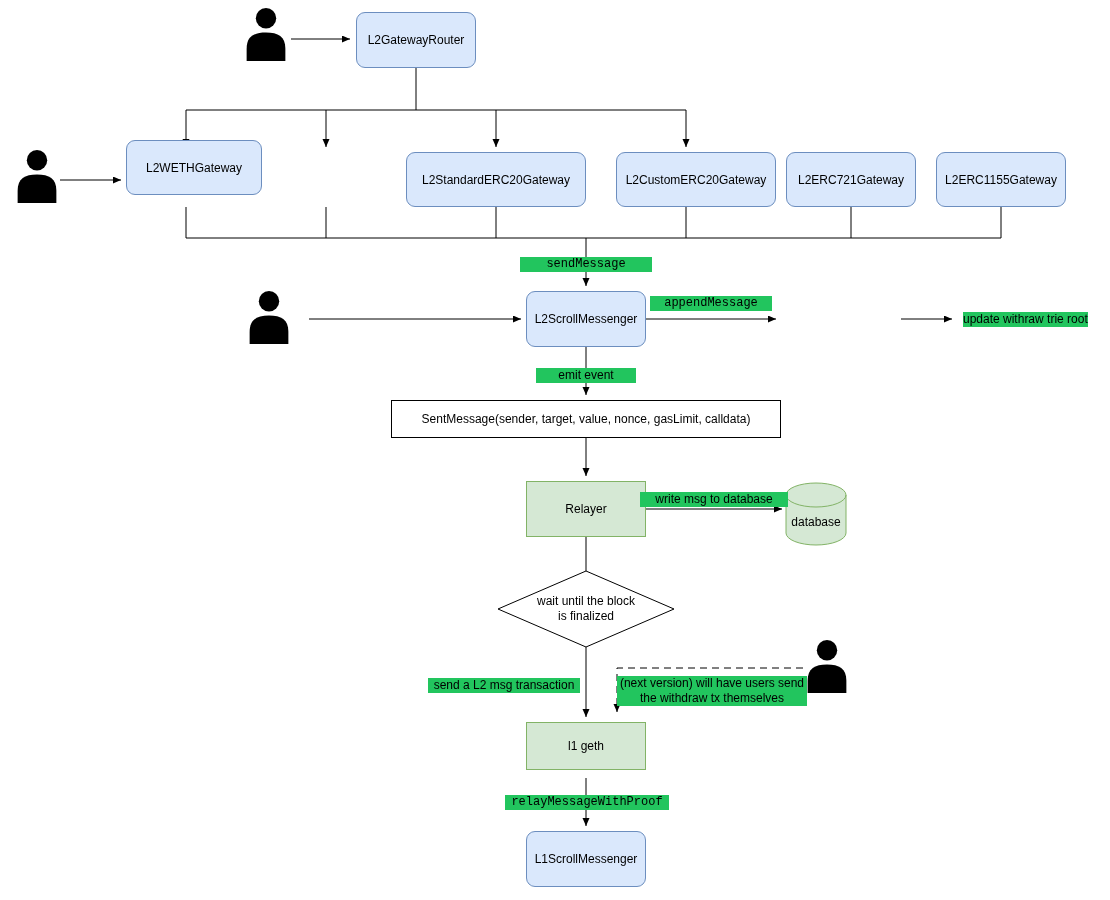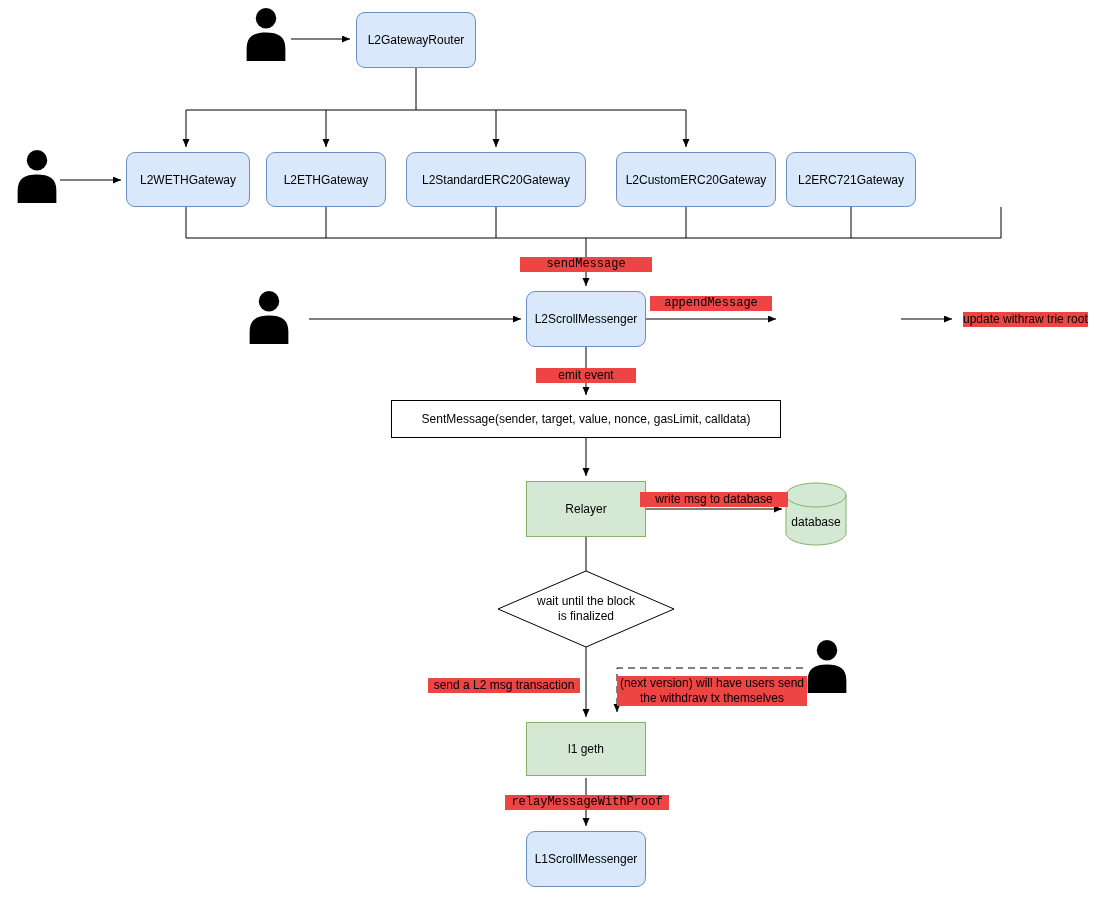--- a/index.html
+++ b/index.html
@@ -9,21 +9,21 @@
   }
   svg.wires { position:absolute; left:0; top:0; width:1110px; height:900px; }
   .node {
     position:absolute; box-sizing:border-box;
     display:flex; align-items:center; justify-content:center;
     font-size:12px; line-height:14px; text-align:center; padding:18px;
   }
   .blue  { background:#dae8fc; border:1px solid #6c8ebf; border-radius:9px; }
   .green { background:#d5e8d4; border:1px solid #82b366; }
   .plain { background:#ffffff; border:1px solid #000000; }
-  .lbl { position:absolute; font-size:12px; line-height:15px; background:#ef4444; white-space:nowrap; }
+  .lbl { position:absolute; font-size:12px; line-height:15px; background:#22c55e; white-space:nowrap; }
   .mono { font-family:"Liberation Mono","DejaVu Sans Mono",monospace; }
   .tc { text-align:center; }
   .tr { text-align:center; }
   .person { position:absolute; }
   .multiline { white-space:normal; }
 </style>
 </head>
 <body>
 
 <div class="canvas">
@@ -98,33 +98,33 @@
     <circle cx="20" cy="10" r="10" fill="#000"></circle>
     <path d="M1,52 L1,40 C1,28 8,24 20,24 C32,24 39,28 39,40 L39,52 Z" fill="#000"></path>
   </svg>
   <svg class="person" style="left:806px;top:640px" width="42" height="53" viewBox="0 0 40 52">
     <circle cx="20" cy="10" r="10" fill="#000"></circle>
     <path d="M1,52 L1,40 C1,28 8,24 20,24 C32,24 39,28 39,40 L39,52 Z" fill="#000"></path>
   </svg>
 
   <div class="node blue" style="left:356px;top:12px;width:120px;height:56px">L2GatewayRouter</div>
 
-  <div class="node blue" style="left:126px;top:152px;width:124px;height:55px">L2WETHGateway</div>
-  <div class="node blue" style="left:266px;top:152px;width:120px;height:55px">L2ETHGateway</div>
+  <div class="node blue" style="left:126px;top:140px;width:136px;height:55px">L2WETHGateway</div>
   <div class="node blue" style="left:406px;top:152px;width:180px;height:55px">L2StandardERC20Gateway</div>
   <div class="node blue" style="left:616px;top:152px;width:160px;height:55px">L2CustomERC20Gateway</div>
   <div class="node blue" style="left:786px;top:152px;width:130px;height:55px">L2ERC721Gateway</div>
+  <div class="node blue" style="left:936px;top:152px;width:130px;height:55px">L2ERC1155Gateway</div>
 
   <div class="node blue" style="left:526px;top:291px;width:120px;height:56px">L2ScrollMessenger</div>
 
   <div class="node plain" style="left:391px;top:400px;width:390px;height:38px">SentMessage(sender, target, value, nonce, gasLimit, calldata)</div>
 
   <div class="node green" style="left:526px;top:481px;width:120px;height:56px">Relayer</div>
 
-  <div class="node green" style="left:526px;top:722px;width:120px;height:54px">l1 geth</div>
+  <div class="node green" style="left:526px;top:722px;width:120px;height:48px">l1 geth</div>
 
   <div class="node blue" style="left:526px;top:831px;width:120px;height:56px">L1ScrollMessenger</div>
 
   <div class="lbl tc multiline" style="left:498px;top:594px;width:176px;background:transparent">
     <div>wait until the block</div>
     <div>is finalized</div>
   </div>
 
   <div class="lbl tc" style="left:786px;top:515px;width:60px;background:transparent">database</div>
 

